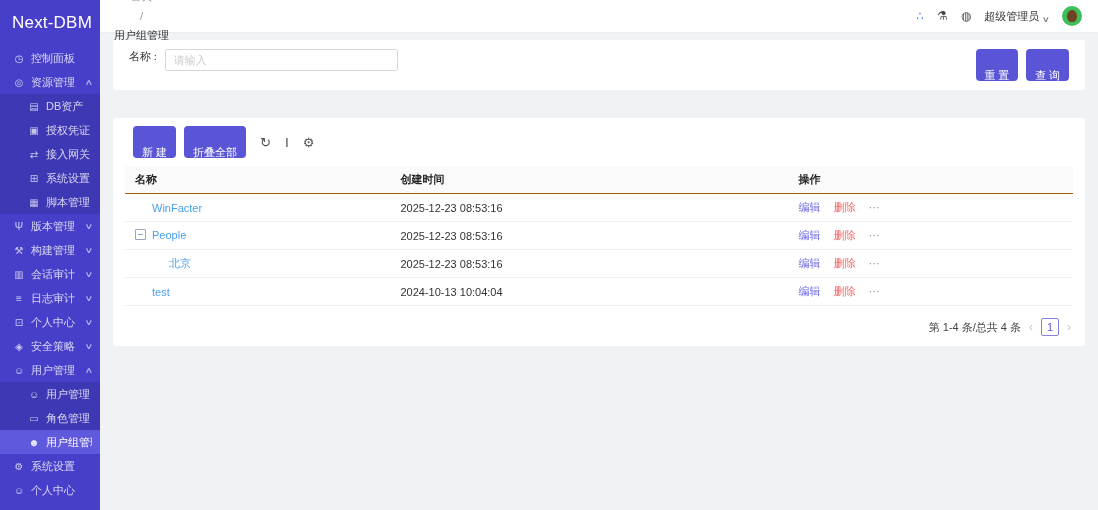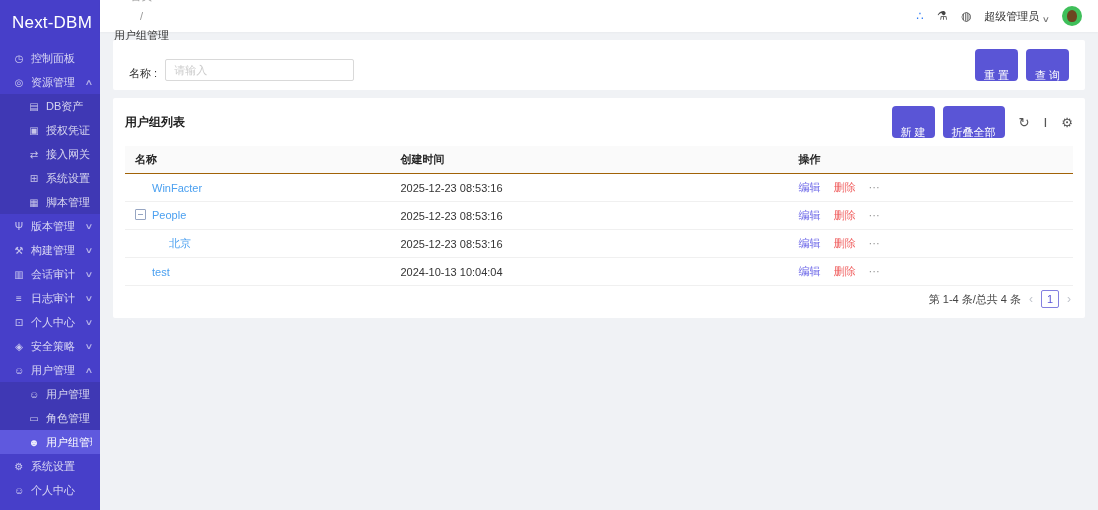--- a/index.html
+++ b/index.html
@@ -28,23 +28,23 @@
   .top-icon { font-size:12px; color:#444; cursor:pointer; line-height:1; }
   .top-icon.sitemap { color:#2f7cf6; }
   .userbox { display:flex; align-items:flex-end; gap:4px; cursor:pointer; }
   .chev-down { font-size:8px; color:#777; transform:scaleX(1.4); }
   .avatar { width:20px; height:20px; border-radius:50%; background:#3fbf5a; position:relative; overflow:hidden; flex-shrink:0; cursor:pointer; }
   .avatar::after { content:""; position:absolute; left:5px; top:4px; width:10px; height:12px; border-radius:50% 50% 45% 45%; background:#6d4420; }
 
   .content { flex:1; padding:8px 13px 0; overflow:hidden; }
 
   
-  .search-card { background:#fff; border-radius:2px; padding:9px 16px; display:flex; align-items:flex-end; margin-bottom:8px; }
+  .search-card { background:#fff; border-radius:2px; padding:9px 16px; display:flex; align-items:flex-start; margin-bottom:28px;font-family:Liberation Serif, serif; }
   .search-label { font-size:11px; color:#333; margin-right:8px; }
-  .search-input { width:189px; height:22px; border:1px solid #d9d9d9; border-radius:2px; padding:0 8px; font-size:11px; color:#333; outline:none; font-family:inherit; }
+  .search-input { width:233px; height:22px; border:1px solid #d9d9d9; border-radius:2px; padding:0 8px; font-size:11px; color:#333; outline:none; font-family:inherit; }
   .search-input::placeholder { color:#ccc; }
   .spacer { flex:1; }
   .btn { height:22px; padding:16px 9px; background:#5a55d6; color:#fff; border:none; border-radius:4px; font-size:11px; cursor:pointer; font-family:inherit; line-height:20px; }
   .btn + .btn { margin-left:8px; }
 
   
   .table-card { background:#fff; border-radius:2px; padding:8px 12px 10px; }
   .card-head { display:flex; align-items:center; margin-bottom:8px; }
   .card-title { font-size:12px; font-weight:bold; color:#222; flex:1; }
   .toolbar { display:flex; align-items:center; }
@@ -57,21 +57,21 @@
   td { padding:6px 10px; border-bottom:1px solid #f0f0f0; color:#333; }
   .name-link { color:#4ba0f0; text-decoration:none; cursor:pointer; }
   .slot { display:inline-block; width:17px; vertical-align:middle; }
   .toggle-box { display:inline-block; width:11px; height:11px; border:1px solid #96a5c2; border-radius:1px; position:relative; cursor:pointer; }
   .toggle-box::after { content:""; position:absolute; left:2px; right:2px; top:4px; height:1px; background:#96a5c2; }
   td.child .name-wrap { padding-left:17px; display:inline-block; }
   .op-edit { color:#6c67e8; cursor:pointer; text-decoration:none; }
   .op-del { color:#f05f5f; margin-left:10px; cursor:pointer; text-decoration:none; }
   .op-more { color:#999; margin-left:10px; cursor:pointer; letter-spacing:1px; }
 
-  .pagination { display:flex; justify-content:flex-end; align-items:center; gap:8px; margin-top:4px; font-size:11px; color:#444; padding-right:2px; }
+  .pagination { display:flex; justify-content:flex-end; align-items:center; gap:8px; margin-top:12px; font-size:11px; color:#444; padding-right:2px; }
   .page-arrow { color:#c0c4cc; font-size:12px; cursor:pointer; }
   .page-num { min-width:18px; height:18px; line-height:16px; text-align:center; border:1px solid #8480e0; border-radius:2px; color:#5a55d6; background:#fff; cursor:pointer; }
 </style>
 </head>
 <body>
 
 <div class="app">
 
   <aside class="sidebar">
     <div class="logo">Next-DBM</div>
@@ -197,21 +197,20 @@
       <section class="search-card">
         <label class="search-label">名称 :</label>
         <input class="search-input" type="text" placeholder="请输入" style="">
         <span class="spacer"></span>
         <button class="btn">重 置</button>
         <button class="btn">查 询</button>
       </section>
 
       <section class="table-card">
         <div class="card-head">
-          <div class="card-title">用户组列表</div>
           <div class="toolbar">
             <button class="btn">新 建</button>
             <button class="btn">折叠全部</button>
             <span class="tool-icons">
               <span class="tool-icon">↻</span>
               <span class="tool-icon">Ⅰ</span>
               <span class="tool-icon">⚙</span>
             </span>
           </div>
         </div>

